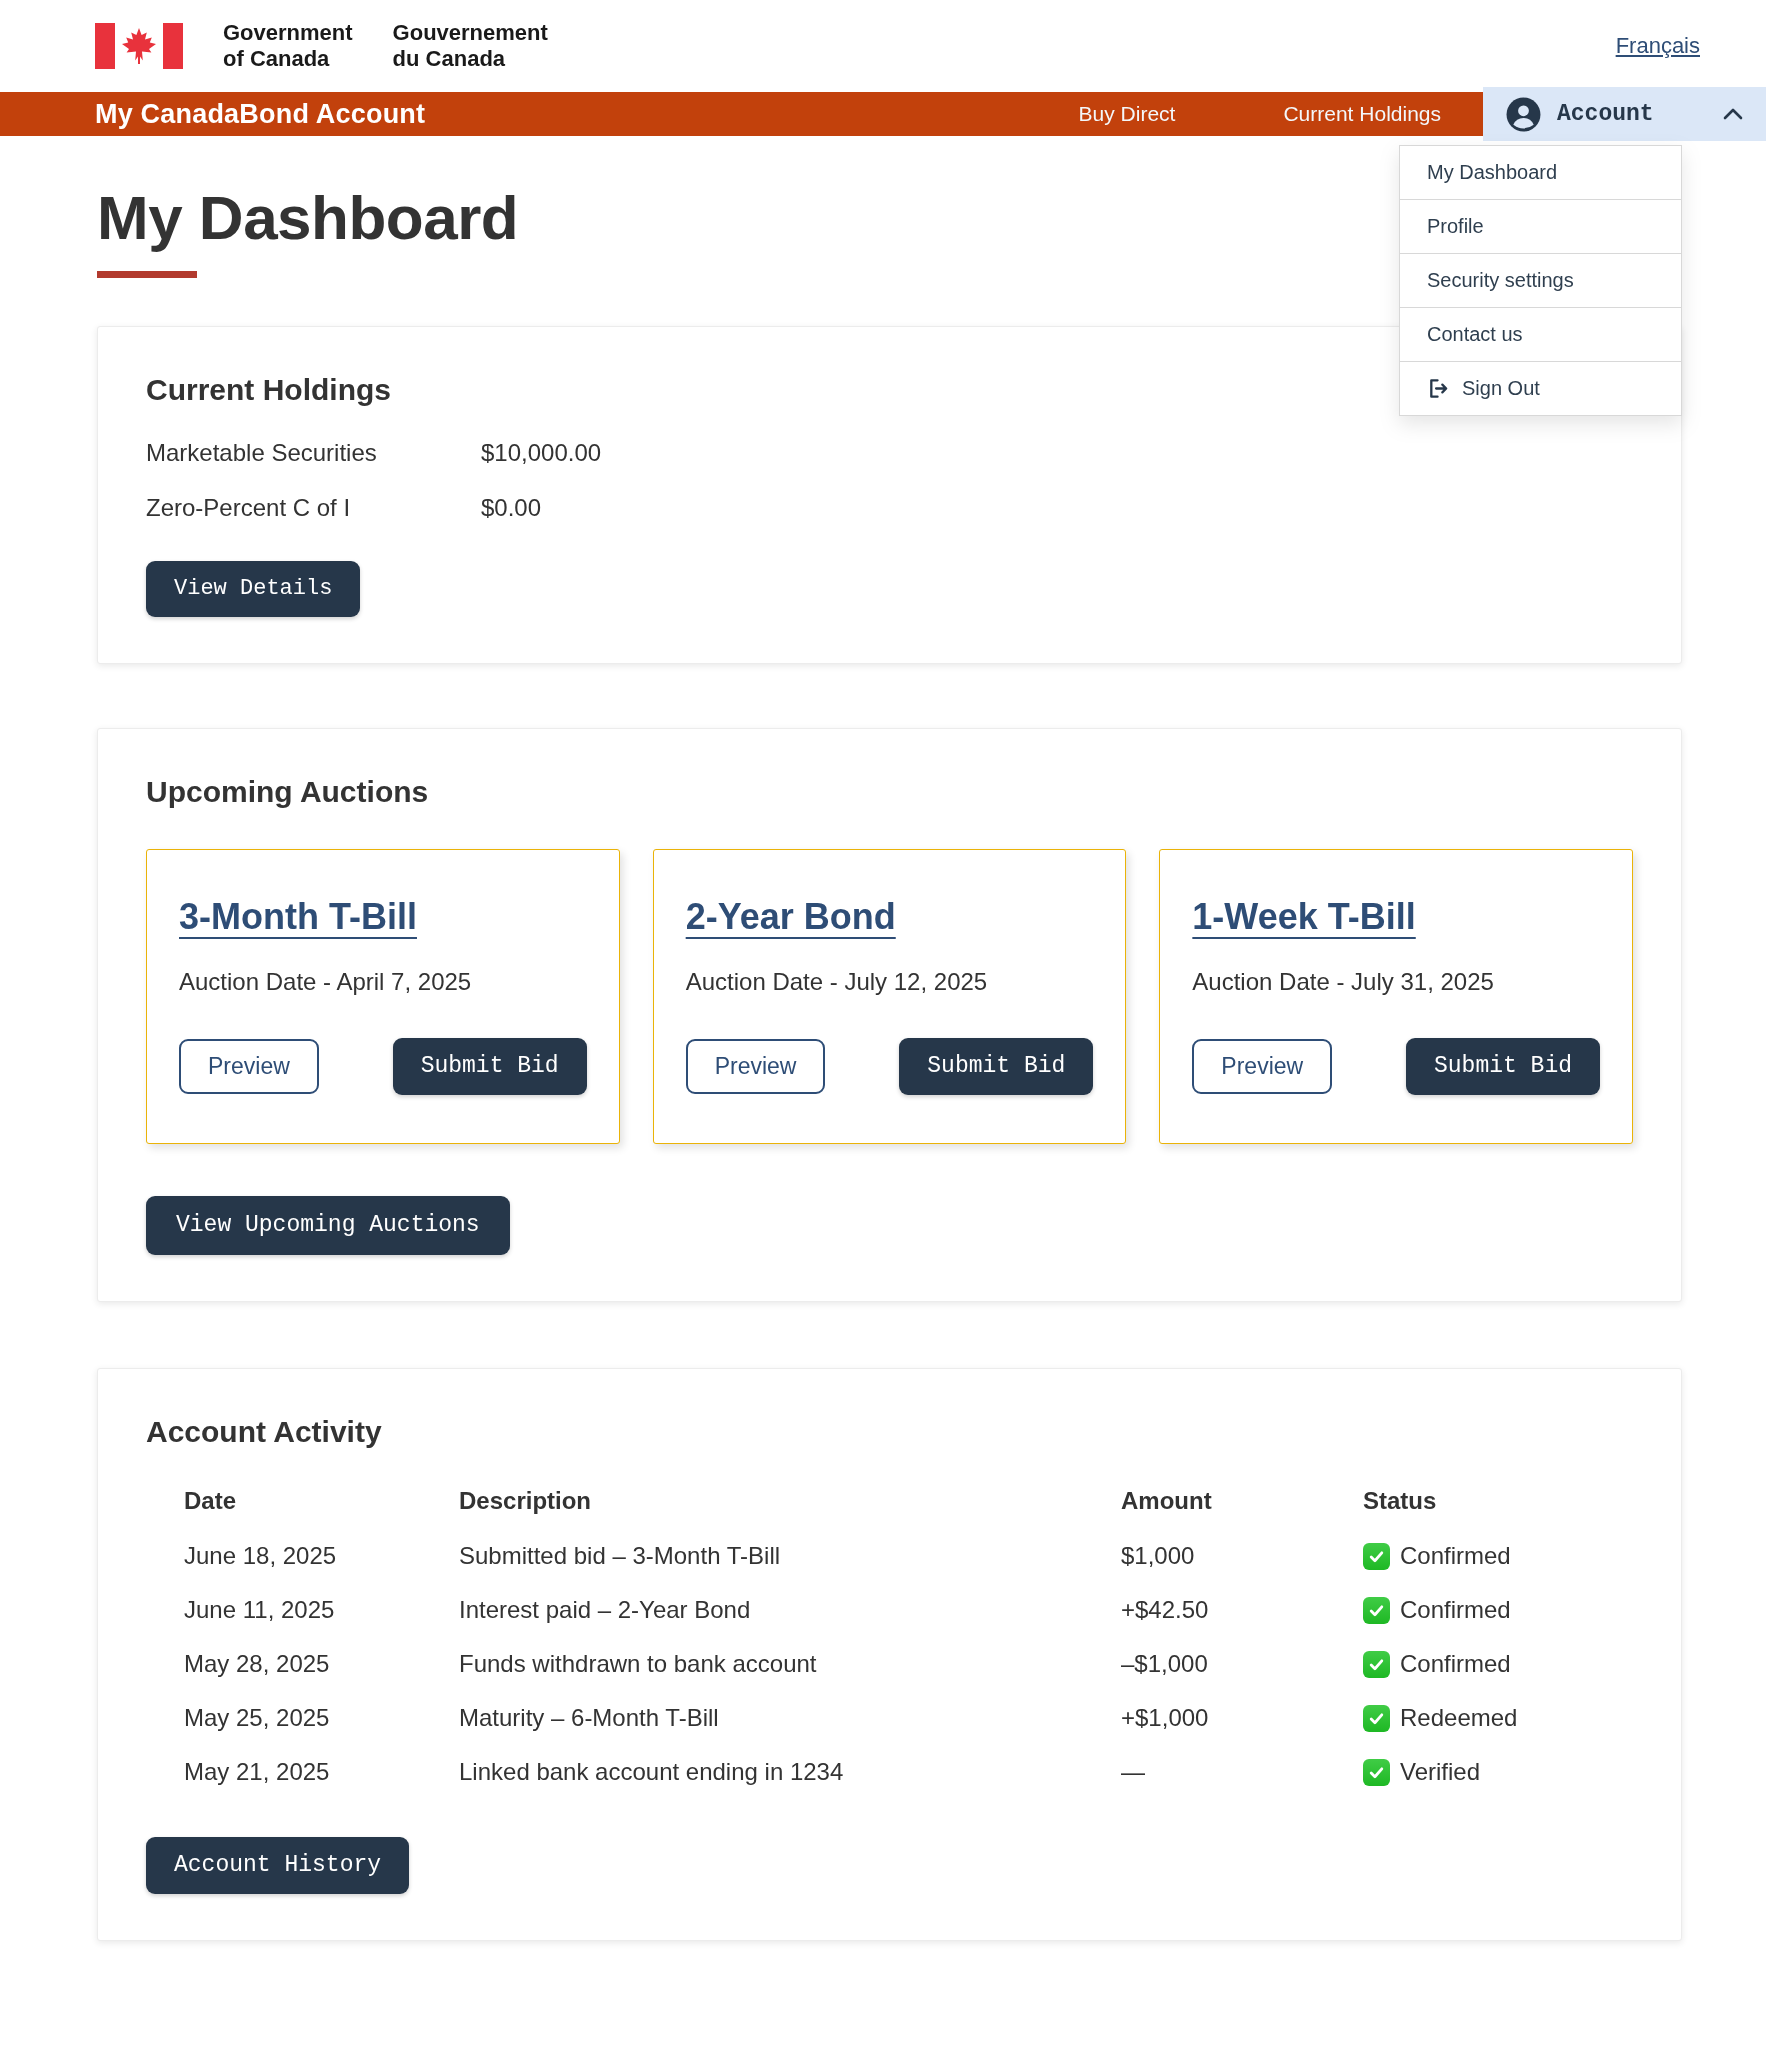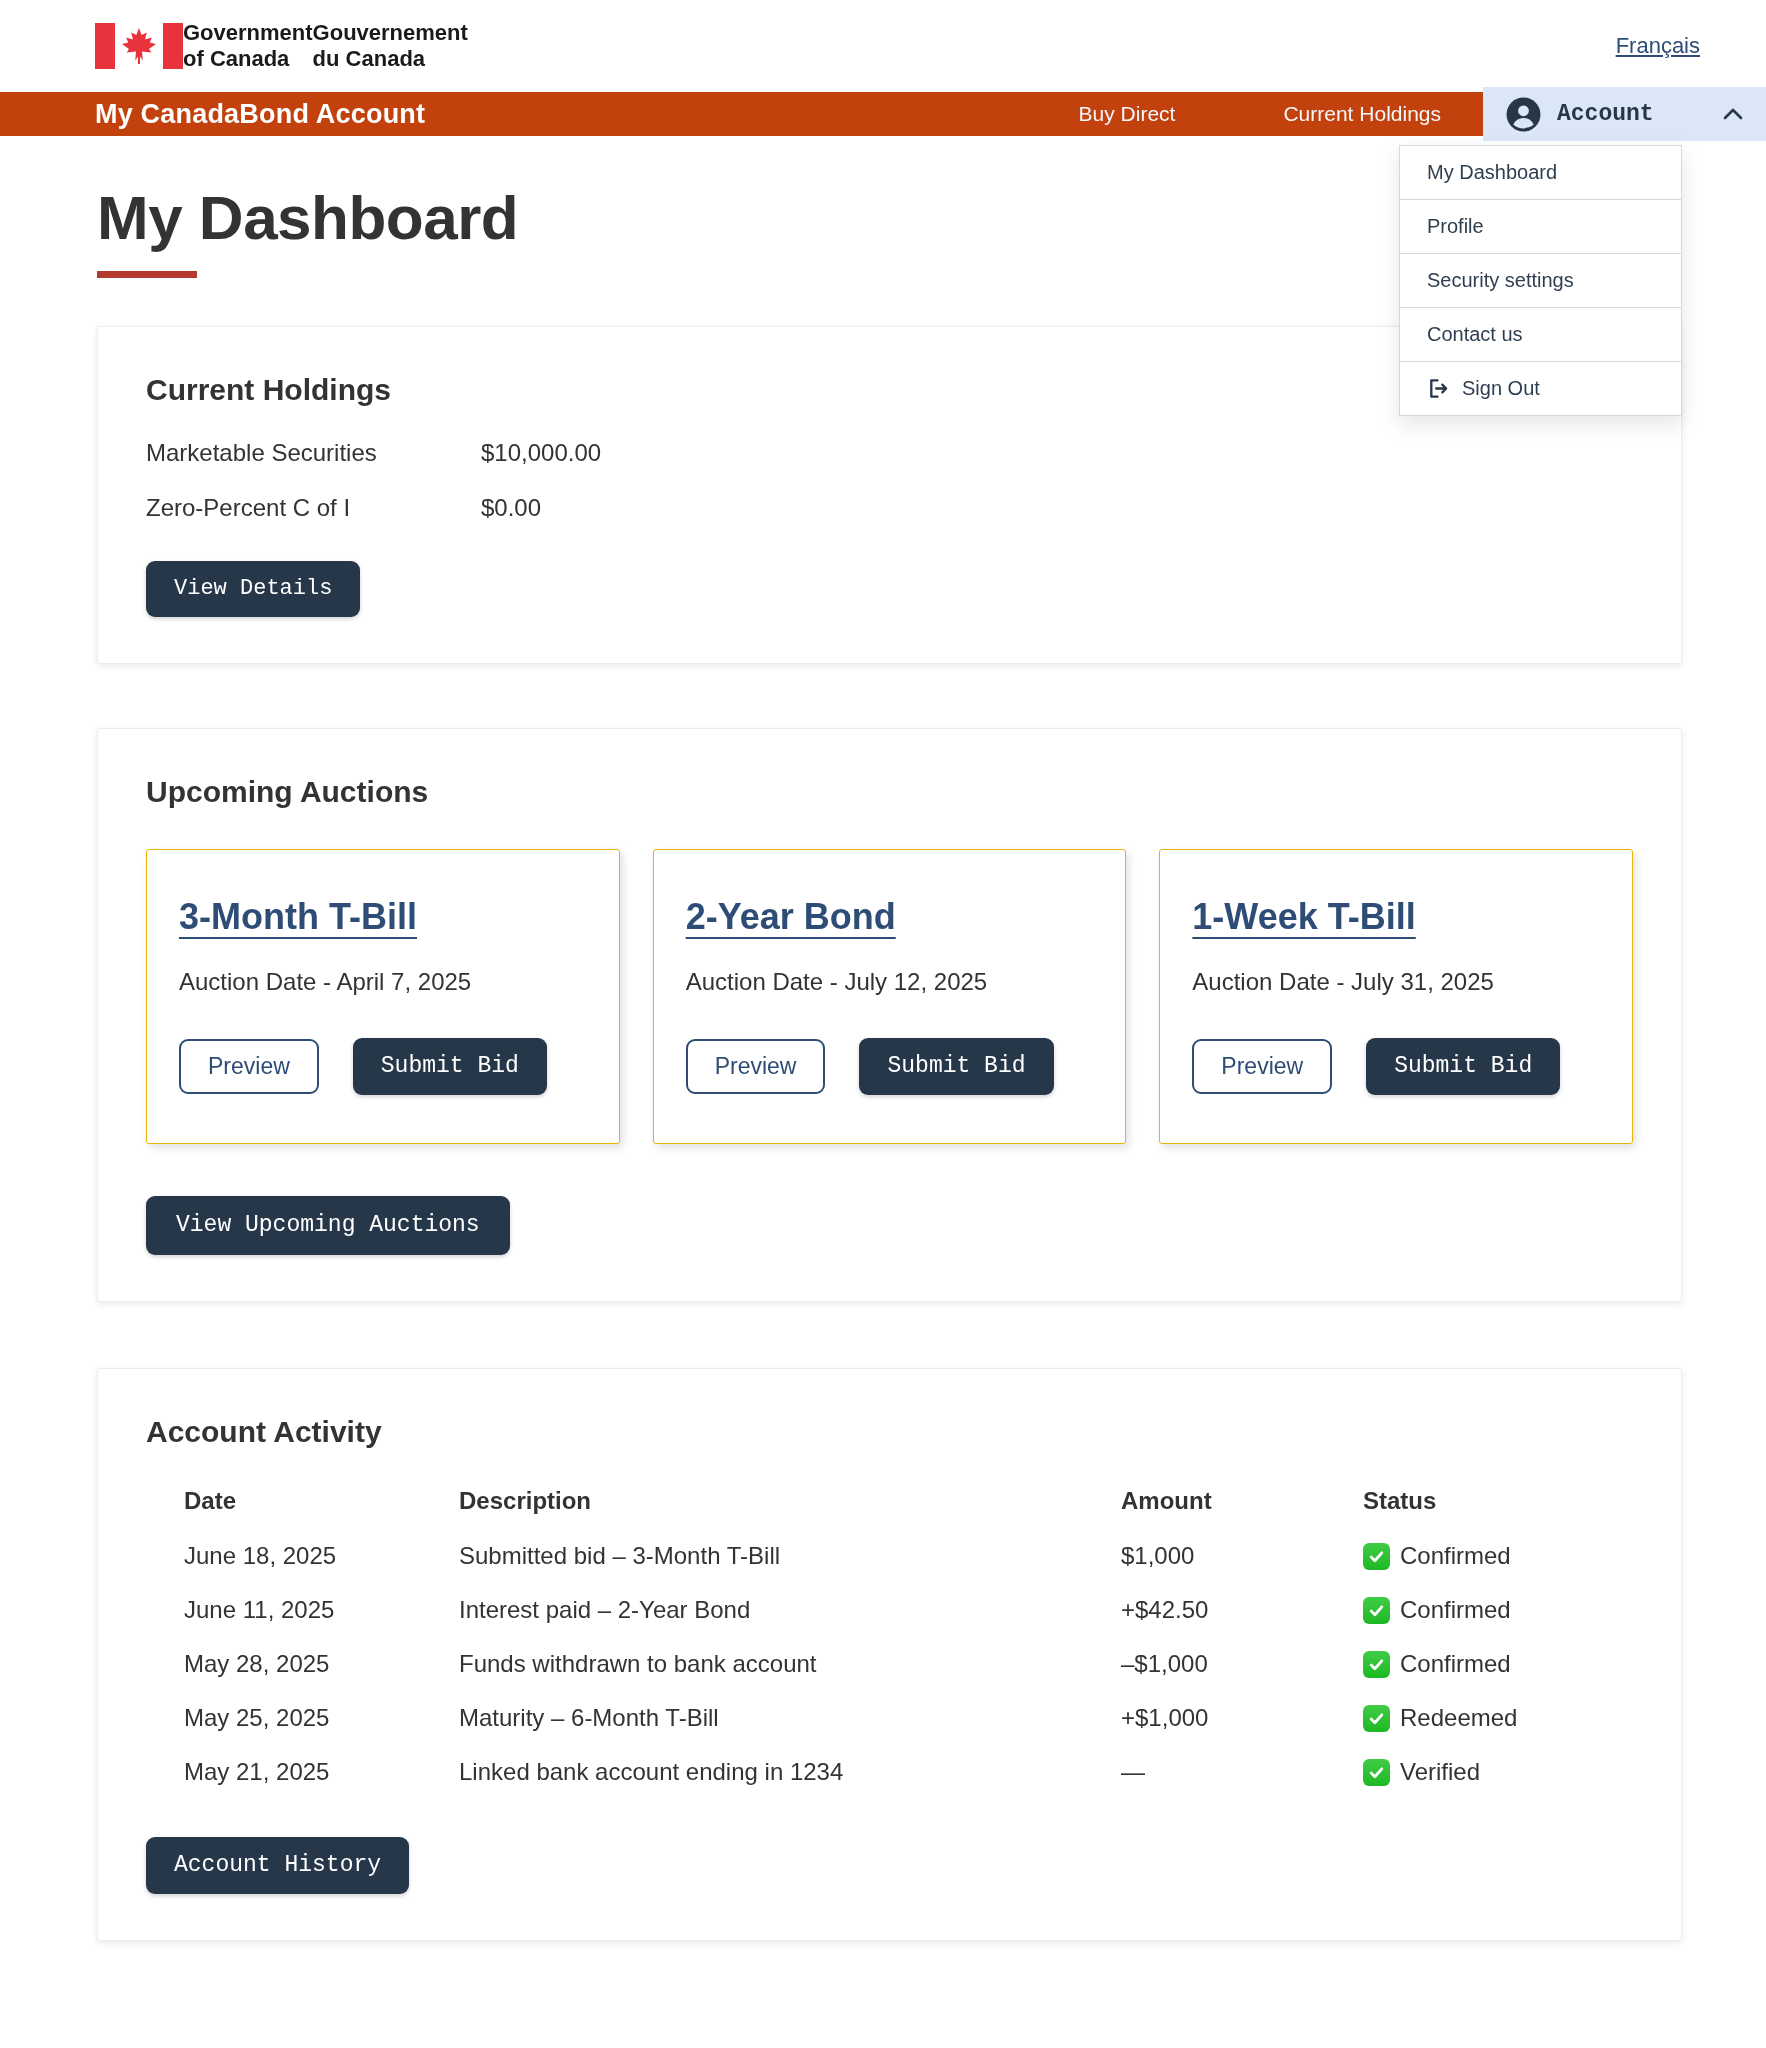--- a/index.html
+++ b/index.html
@@ -4,21 +4,21 @@
 <style>
   * { box-sizing: border-box; }
   html,body { margin:0; padding:0; }
   body {
     width:1766px; min-height:2048px; background:#ffffff;
     font-family:"Liberation Sans", sans-serif; color:#333333;
   }
 
   
   .top-header { height:92px; display:flex; align-items:center; }
-  .fip { display:flex; align-items:flex-start; margin-left:95px; }
+  .fip { display:flex; align-items:flex-start; margin-left:95px; gap:40px; }
   .flag { width:88px; height:48px; margin-top:2px; }
   .wordmark { font-size:22px; line-height:26px; font-weight:bold; color:#1a1a1a; white-space:pre-line; }
   .lang-link { margin-left:auto; margin-right:66px; font-size:22px; color:#2e4d76; text-decoration:underline; cursor:pointer; }
 
   
   .navbar { height:44px; background:#c2410c; display:flex; align-items:center; position:relative; }
   .brand { margin-left:95px; color:#fff; font-size:27px; font-weight:bold; letter-spacing:0.2px; }
   .nav-links { margin-left:auto; display:flex; align-items:center; gap:108px; margin-right:42px; }
   .nav-link { color:#f4f7fa; font-size:21px; cursor:pointer; }
   .account-btn { width:283px; height:54px; background:#dbe7f7; display:flex; align-items:center;
@@ -54,21 +54,21 @@
   .holdings-card .btn { margin-top:12px; }
 
   
   .auctions-card { margin-top:64px; }
   .auction-row { display:flex; gap:33px; margin-top:40px; }
   .auction-card { flex:1; background:#fff; border:1px solid #eab308; border-radius:3px;
     box-shadow:3px 4px 9px rgba(0,0,0,0.12); padding:46px 32px 48px; }
   .auction-title { display:inline-block; font-size:36px; font-weight:bold; color:#2e4d76;
     text-decoration:underline; text-decoration-thickness:2px; text-underline-offset:8px; cursor:pointer; }
   .auction-date { font-size:24px; margin-top:30px; color:#333; }
-  .auction-actions { margin-top:42px; display:flex; gap:34px; align-items:center; }
+  .auction-actions { margin-top:42px; display:flex; gap:17px; align-items:center;justify-content:space-between; }
   .btn-outline { display:inline-block; background:#fff; color:#2e4d76; font-size:23px; line-height:1;
     border:2px solid #2e4d76; border-radius:9px; padding:14px 27px; cursor:pointer; font-family:inherit; }
   .auction-actions .btn { font-size:23px; }
   .section-actions { margin-top:52px; display:flex; gap:30px; }
   .section-actions .btn { font-size:23px; padding:18px 30px; }
 
   
   .activity-card { margin-top:66px; }
   .activity-table { margin-left:38px; margin-top:28px; font-size:24px; }
   .activity-header, .activity-tr { display:grid; grid-template-columns:275px 662px 242px auto; align-items:center; }

